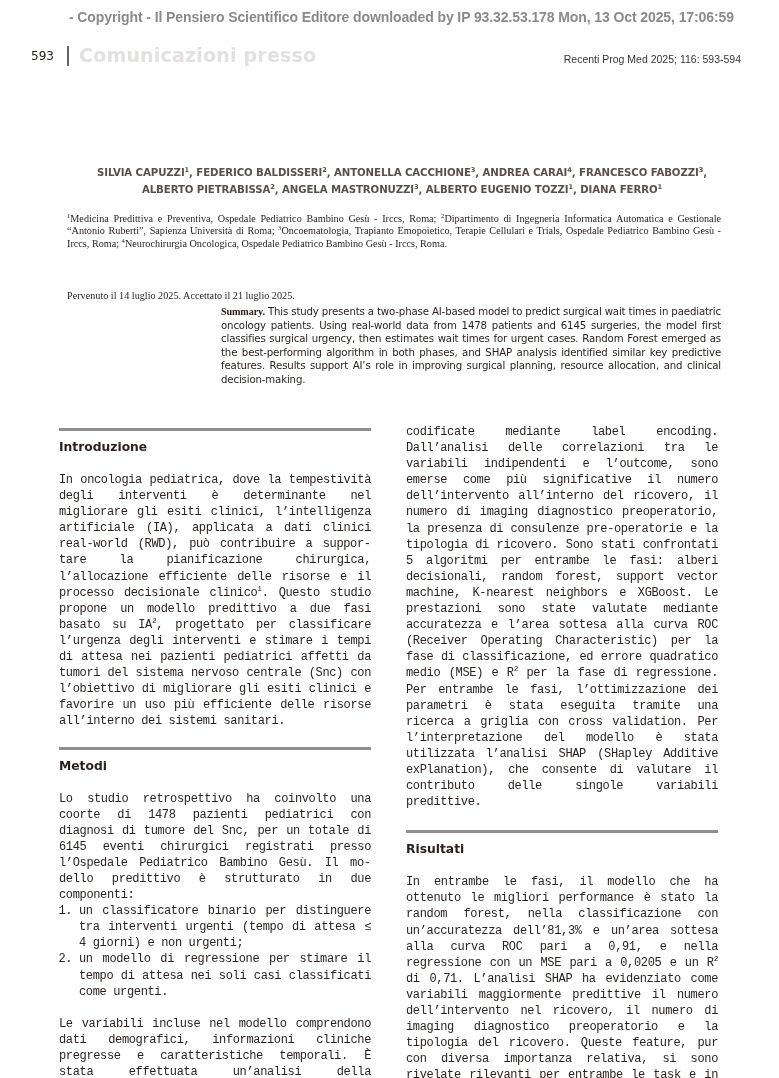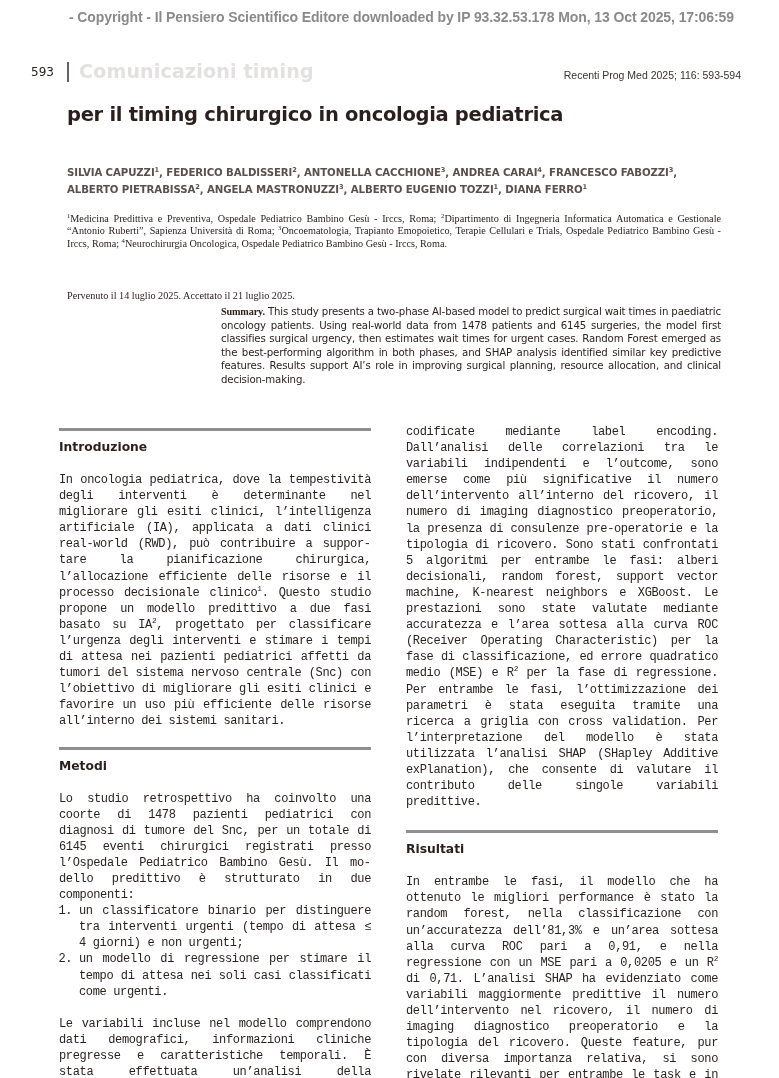--- a/index.html
+++ b/index.html
@@ -2,21 +2,21 @@
 <html><head>
   <meta charset="utf-8">
   <style>
     html, body { margin: 0; padding: 0; background: #ffffff; }
     body { width: 779px; height: 1078px; position: relative; overflow: hidden; color: #2b2220; }
     .copyright {
       position: absolute; left: 69px; top: 9px;
       font-family: "Liberation Sans", sans-serif; font-weight: bold;
       font-size: 14px; color: #8a8a8a; letter-spacing: -0.1px;
     }
-    .runhead { position: absolute; left: 31px; top: 60px; width: 710px; height: 24px; text-decoration: underline; }
+    .runhead { position: absolute; left: 31px; top: 44px; width: 710px; height: 24px; text-decoration: underline; }
     .pagenum {
       position: absolute; left: 0; top: 5px;
       font-family: "DejaVu Sans", sans-serif; font-size: 12px; color: #2b2220;
     }
     .vbar { position: absolute; left: 36px; top: 2px; width: 1.5px; height: 20px; background: #6b6160; }
     .section-name {
       position: absolute; left: 48px; top: 0px;
       font-family: "DejaVu Sans", sans-serif; font-weight: bold; font-size: 19px;
       color: #e3e1e0; letter-spacing: 0.2px;
     }
@@ -25,21 +25,21 @@
       font-family: "Liberation Sans", sans-serif; font-size: 10.5px; color: #3a3230; margin-left: 20px;
     }
     .title {
       position: absolute; left: 67px; top: 103px; width: 640px;
       font-family: "DejaVu Sans", sans-serif; font-weight: bold;
       font-size: 19.5px; line-height: 24px; color: #2a1f1c; letter-spacing: -0.3px;
     }
     .authors {
       position: absolute; left: 67px; top: 165px; width: 670px;
       font-family: "DejaVu Sans", sans-serif; font-weight: bold;
-      font-size: 10.2px; line-height: 16.5px; color: #5b4f4c; letter-spacing: -0.1px;
+      font-size: 10.2px; line-height: 16.5px; color: #5b4f4c; letter-spacing: -0.1px; text-align: center;
     }
     .authors sup, .affil sup, .body sup { font-size: 0.65em; vertical-align: super; line-height: 0; }
     .affil {
       position: absolute; left: 67px; top: 213px; width: 654px;
       font-family: "Liberation Serif", serif; font-size: 10.2px; line-height: 12.3px;
       color: #2b2220; text-align: justify;
     }
     .received {
       position: absolute; left: 67px; top: 262px;
       font-family: "Liberation Serif", serif; font-size: 10.2px; color: #2b2220; margin-top: 28px;
@@ -67,26 +67,25 @@
     ol.body li { padding-left: 0; }
   </style>
 </head>
 <body>
 
 <div class="copyright">- Copyright - Il Pensiero Scientifico Editore downloaded by IP 93.32.53.178 Mon, 13 Oct 2025, 17:06:59</div>
 
 <div class="runhead">
   <span class="pagenum">593</span>
   <span class="vbar"></span>
-  <span class="section-name">Comunicazioni timing</span>
+  <span class="section-name">Comunicazioni presso</span>
   <span class="citation">Recenti Prog Med 2025; 116: 593-594</span>
 </div>
 
 <div class="title">
-  <div>per il timing chirurgico in oncologia pediatrica</div>
 </div>
 
 <div class="authors">
   <span><span>SILVIA CAPUZZI</span><sup>1</sup></span>, 
   <span><span>FEDERICO BALDISSERI</span><sup>2</sup></span>, 
   <span><span>ANTONELLA CACCHIONE</span><sup>3</sup></span>, 
   <span><span>ANDREA CARAI</span><sup>4</sup></span>, 
   <span><span>FRANCESCO FABOZZI</span><sup>3</sup></span>,<br>
   <span><span>ALBERTO PIETRABISSA</span><sup>2</sup></span>, 
   <span><span>ANGELA MASTRONUZZI</span><sup>3</sup></span>, 

